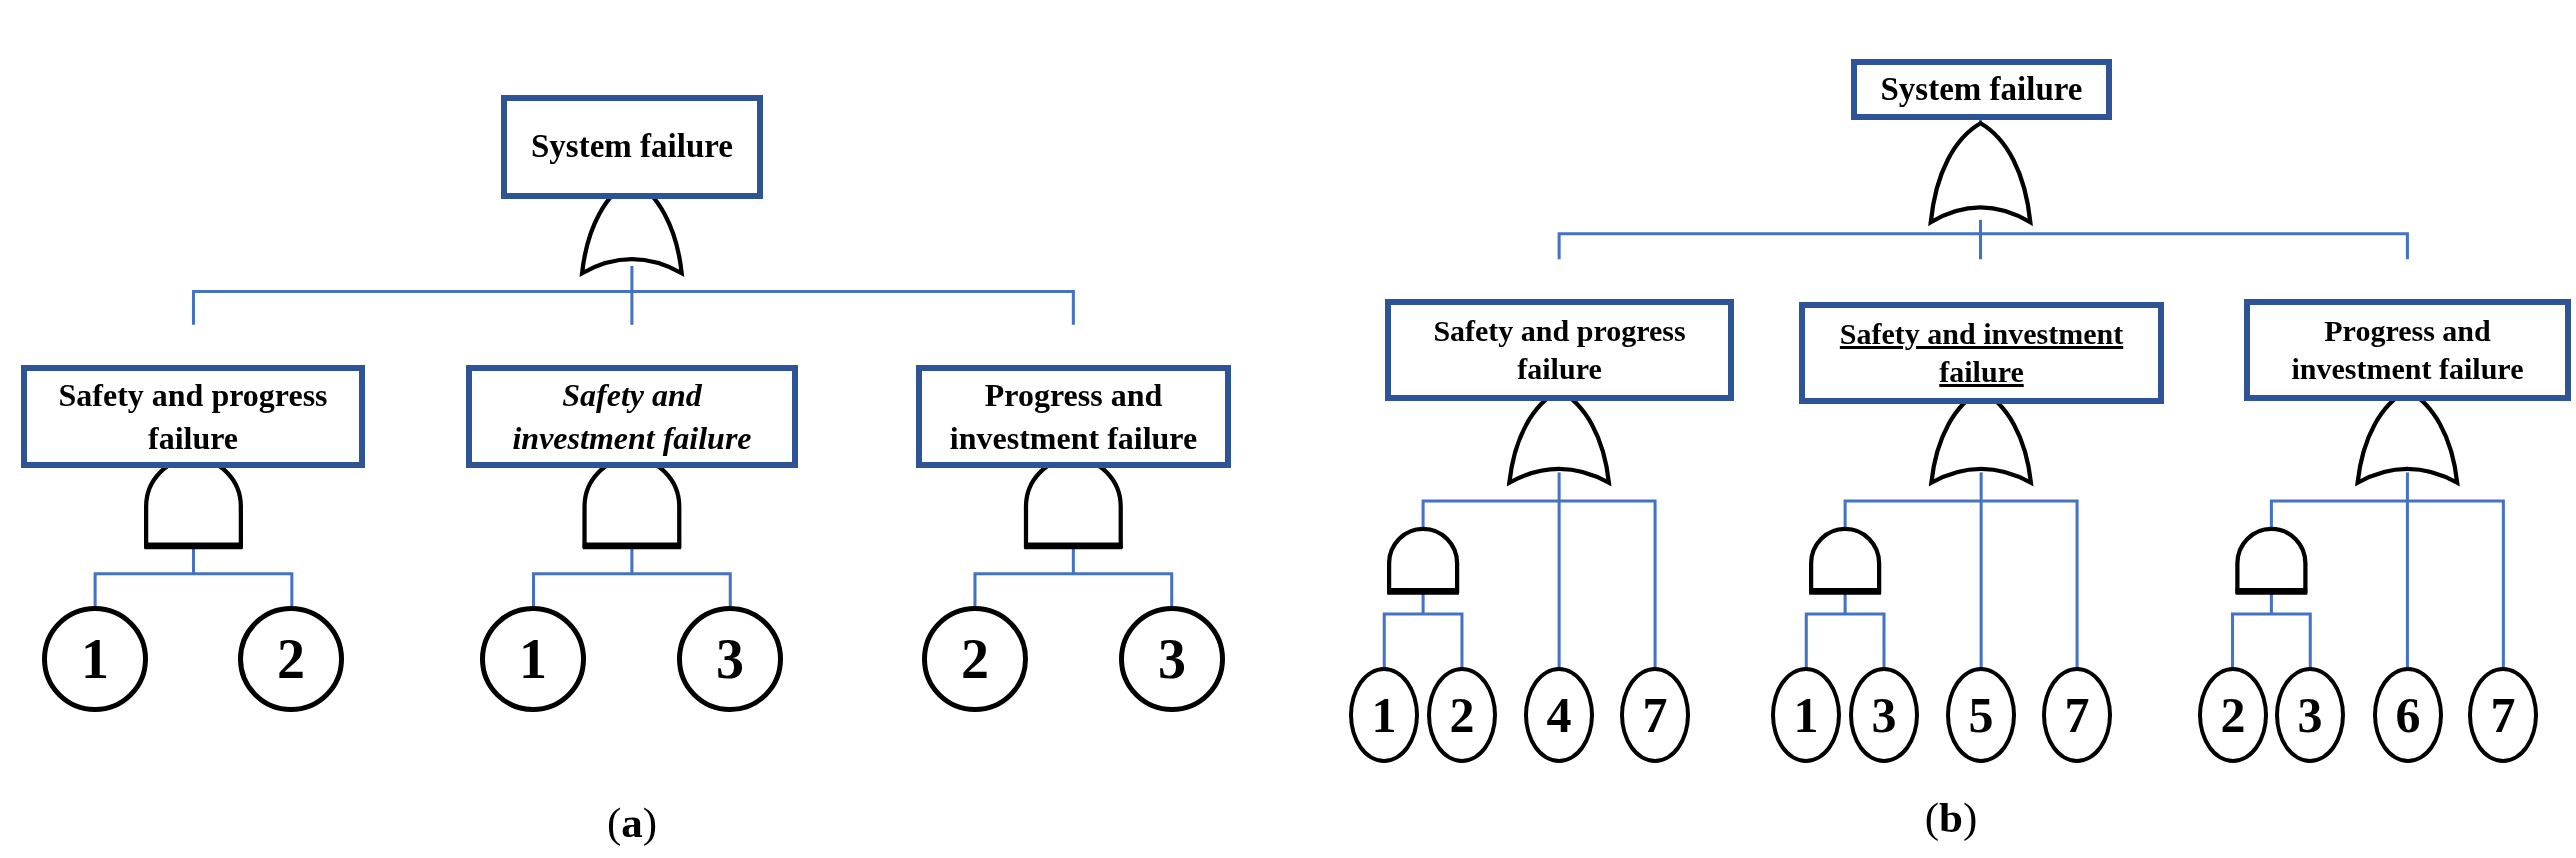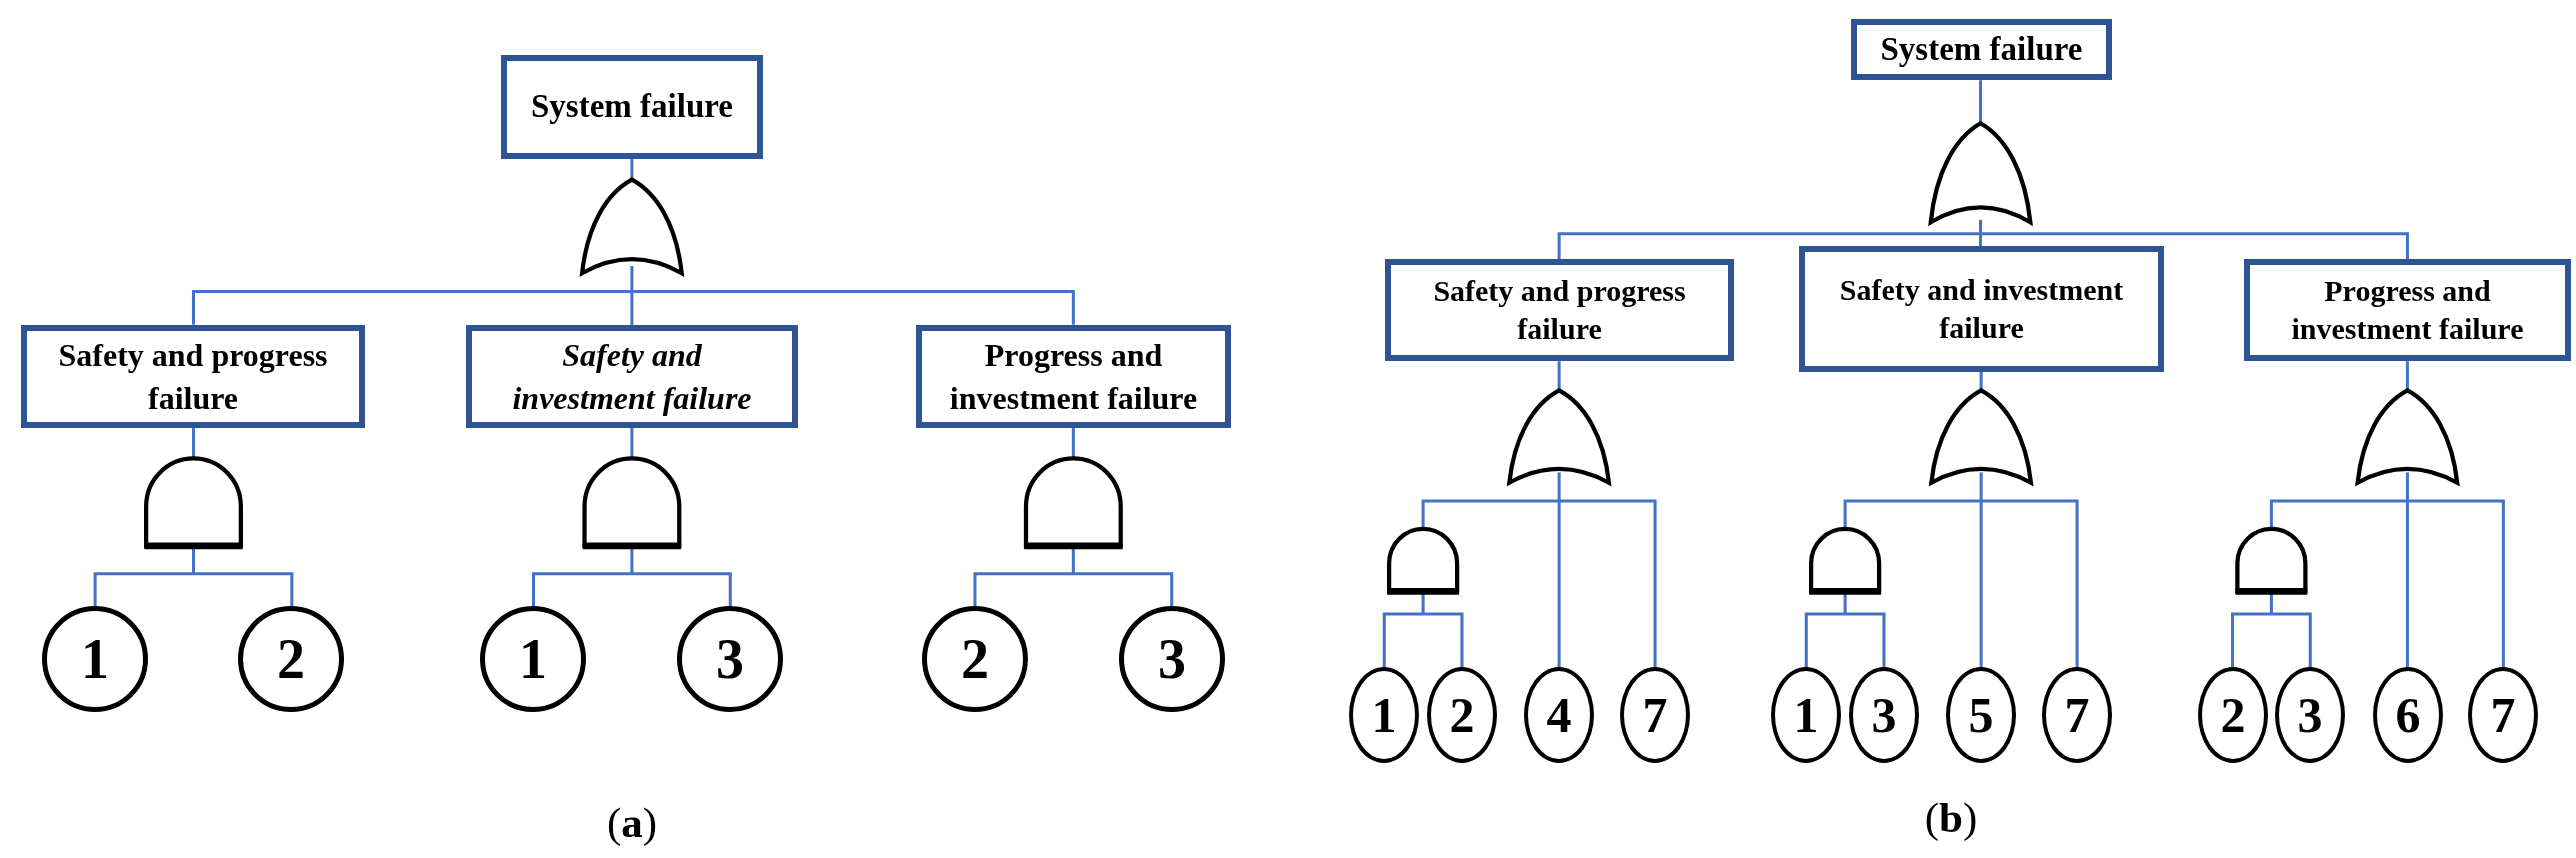--- a/index.html
+++ b/index.html
@@ -12,21 +12,21 @@
   }
   #wire-layer{position:absolute;left:0;top:0;}
   .wire{stroke:#4472c4;stroke-width:5;fill:none;}
   .gate{stroke:#000000;stroke-width:7;fill:#ffffff;}
   .gate-bottom{stroke:#000000;stroke-width:11;}
   .event-box{
     position:absolute;box-sizing:border-box;
     border:6px solid #2f5496;background:#ffffff;
     display:flex;align-items:center;justify-content:center;
     text-align:center;font-weight:bold;color:#000;
-    white-space:pre-line;line-height:1.32;padding:0 3.6px;
+    white-space:pre-line;line-height:1.32;padding:0 3.6px;margin-top:40px;
   }
   .box-branch-a{font-size:32px;}
   .box-root-a{font-size:33px;}
   .box-branch-b{font-size:30px;line-height:1.28;}
   .box-root-b{font-size:33px;}
   .basic-event{
     position:absolute;box-sizing:border-box;border-radius:50%;
     background:#ffffff;display:flex;align-items:center;justify-content:center;
     font-weight:bold;color:#000;
   }
@@ -107,21 +107,21 @@
 investment failure</div>
       <div class="basic-event circ-a" style="left: 922px; top: 606px; width: 106px; height: 106px;">2</div>
       <div class="basic-event circ-a" style="left: 1119px; top: 606px; width: 106px; height: 106px;">3</div>
       <div class="event-box box-root-b" style="left: 1851px; top: 19px; width: 261px; height: 61px;">System failure</div>
       <div class="event-box box-branch-b" style="left: 1385px; top: 259px; width: 349px; height: 102px;">Safety and progress
 failure</div>
       <div class="basic-event circ-b" style="left: 1349px; top: 667px; width: 70px; height: 96px;">1</div>
       <div class="basic-event circ-b" style="left: 1427px; top: 667px; width: 70px; height: 96px;">2</div>
       <div class="basic-event circ-b" style="left: 1524px; top: 667px; width: 70px; height: 96px;">4</div>
       <div class="basic-event circ-b" style="left: 1620px; top: 667px; width: 70px; height: 96px;">7</div>
-      <div class="event-box box-branch-b" style="left: 1799px; top: 246px; width: 365px; height: 126px;">Safety and investment
+      <div class="event-box box-branch-b" style="left: 1799px; top: 262px; width: 365px; height: 102px; text-decoration: underline;">Safety and investment
 failure</div>
       <div class="basic-event circ-b" style="left: 1771px; top: 667px; width: 70px; height: 96px;">1</div>
       <div class="basic-event circ-b" style="left: 1849px; top: 667px; width: 70px; height: 96px;">3</div>
       <div class="basic-event circ-b" style="left: 1946px; top: 667px; width: 70px; height: 96px;">5</div>
       <div class="basic-event circ-b" style="left: 2042px; top: 667px; width: 70px; height: 96px;">7</div>
       <div class="event-box box-branch-b" style="left: 2244px; top: 259px; width: 327px; height: 102px;">Progress and
 investment failure</div>
       <div class="basic-event circ-b" style="left: 2198px; top: 667px; width: 70px; height: 96px;">2</div>
       <div class="basic-event circ-b" style="left: 2275px; top: 667px; width: 70px; height: 96px;">3</div>
       <div class="basic-event circ-b" style="left: 2373px; top: 667px; width: 70px; height: 96px;">6</div>

